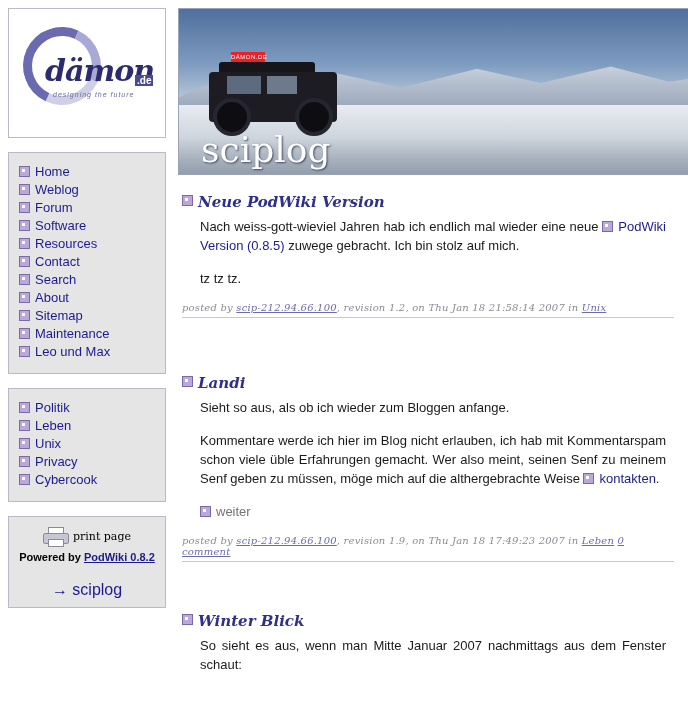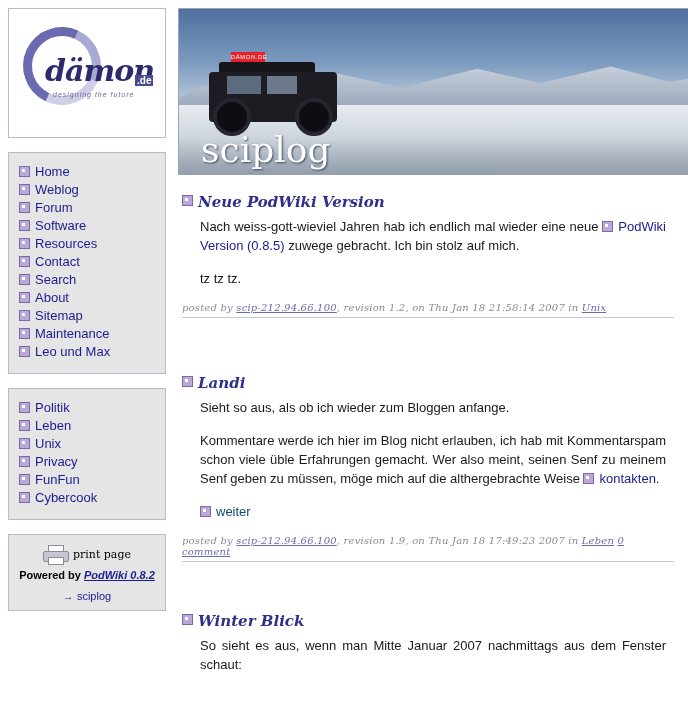--- a/index.html
+++ b/index.html
@@ -151,26 +151,25 @@
   }
   .powered {
     font-size: 11px;
     font-weight: bold;
     color: #000000;
   }
   .powered a { color: #1b1b8f; }
   .powered-link {
     color: #1b1b8f;
     text-decoration: underline;
-    font-style: italic;
   }
   .sciplog-link {
     display: block;
-    margin-top: 9px;
-    font-size: 11px;
+    margin-top: 18px;
+    font-size: 16px;
     color: #1b1b8f;
     text-decoration: none;
   }
 
   
   #main {
     position: absolute;
     left: 178px;
     top: 8px;
     width: 500px;
@@ -292,21 +291,21 @@
   }
   .post-body p { margin: 0 0 14px 0; }
   .inline-link {
     color: #1b1b8f;
     text-decoration: none;
   }
   .more-link {
     display: inline-block;
     margin: 2px 0 6px 22px;
     font-size: 13px;
-    color: #0c4a6e;
+    color: #737373;
     text-decoration: none;
   }
   .post-meta {
     margin: 10px 4px 0 4px;
     padding-bottom: 4px;
     border-bottom: 1px solid #c8c8d4;
     font-family: "DejaVu Serif", serif;
     font-style: italic;
     font-size: 10px;
     color: #8a8a95;
@@ -344,21 +343,20 @@
       <a class="nav-item" href="#"><span class="bullet"></span><span class="nav-label">Sitemap</span></a>
       <a class="nav-item" href="#"><span class="bullet"></span><span class="nav-label">Maintenance</span></a>
       <a class="nav-item" href="#"><span class="bullet"></span><span class="nav-label">Leo und Max</span></a>
     </div>
 
     <div class="panel nav-panel">
       <a class="nav-item" href="#"><span class="bullet"></span><span class="nav-label">Politik</span></a>
       <a class="nav-item" href="#"><span class="bullet"></span><span class="nav-label">Leben</span></a>
       <a class="nav-item" href="#"><span class="bullet"></span><span class="nav-label">Unix</span></a>
       <a class="nav-item" href="#"><span class="bullet"></span><span class="nav-label">Privacy</span></a>
-      <a class="nav-item" href="#"><span class="bullet"></span><span class="nav-label">FunFun</span></a>
       <a class="nav-item" href="#"><span class="bullet"></span><span class="nav-label">Cybercook</span></a>
     </div>
 
     <div class="panel" id="footer-panel">
       <div class="printer-row">
         <span class="printer-icon">
           <span class="paper"></span>
             <span class="body"></span>
             <span class="out"></span>
         </span>

